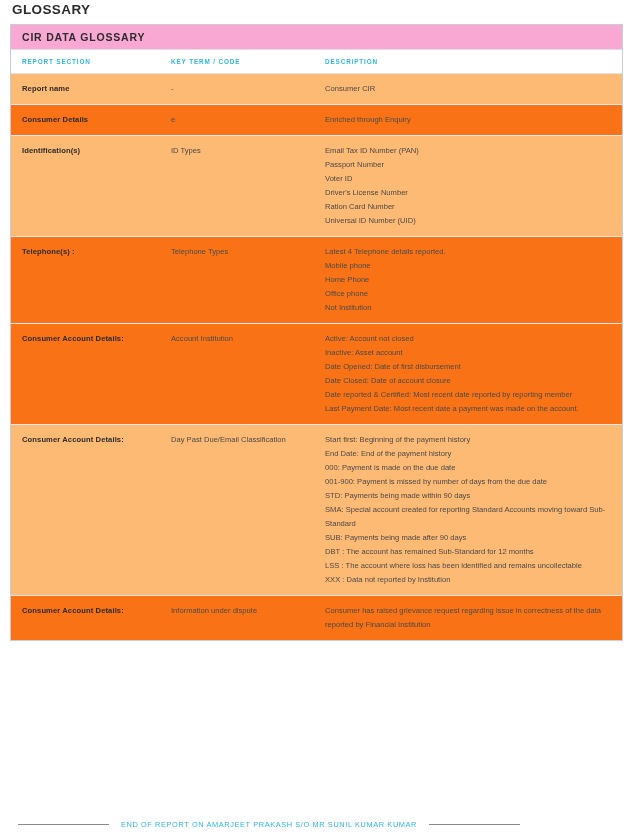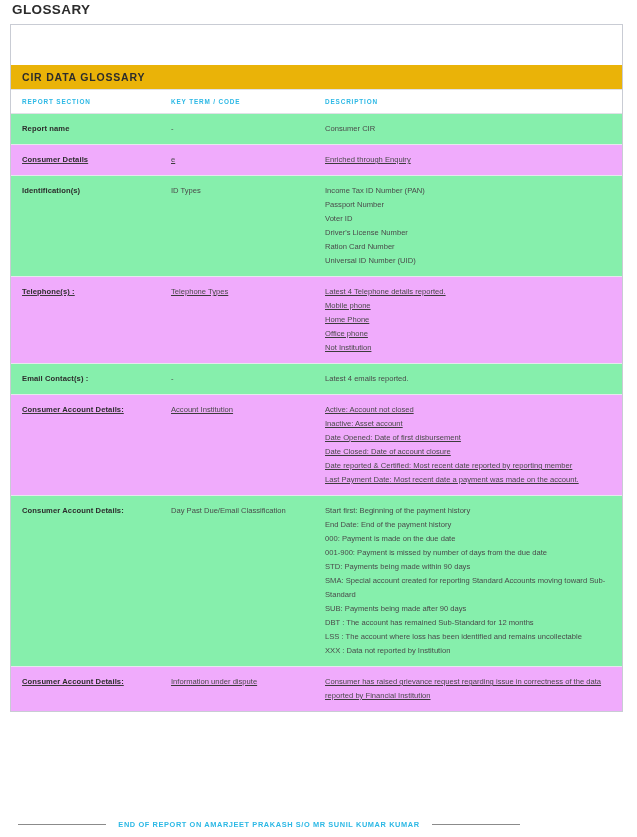--- a/index.html
+++ b/index.html
@@ -47,22 +47,21 @@
 
   .card-header {
     height: 24px;
     line-height: 24px;
     padding: 0 0 0 11px;
     font-size: 10.5px;
     font-weight: bold;
     letter-spacing: 0.8px;
     color: #2c2c2c;
     border-bottom: 1px solid #dfe1e6;
-    background: #eab308;
-    margin-top: 40px;
+    background: #f9a8d4;
   }
 
   
   table.glossary {
     width: 100%;
     border-collapse: collapse;
     table-layout: fixed;
   }
   table.glossary col.c1 { width: 160px; }
   table.glossary col.c2 { width: 154px; }
@@ -75,22 +74,22 @@
     letter-spacing: 0.85px;
     color: #2cb8e5;
     padding: 8px 6px 8px 0;
     border-bottom: 1px solid #dfe1e6;
     background: #ffffff;
     vertical-align: middle;
     text-transform: uppercase;
   }
   table.glossary thead th.h1 { padding-left: 11px; }
 
-  table.glossary tbody tr { background: #86efac; }
-  table.glossary tbody tr.alt { background: #f0abfc; text-decoration: underline; }
+  table.glossary tbody tr { background: #fdba74; }
+  table.glossary tbody tr.alt { background: #f97316; }
   table.glossary tbody tr + tr td { border-top: 1px solid #e6e8ed; }
 
   table.glossary tbody td {
     vertical-align: top;
     padding: 8px 6px 8px 0;
     font-size: 7.6px;
     line-height: 14px;
     color: #4a4a4a;
   }
   table.glossary tbody td.sec {
@@ -123,21 +122,21 @@
   }
   .footer .rule {
     flex: 1 1 auto;
     height: 1px;
     background: #8b8b8b;
   }
   .footer .footer-text {
     flex: 0 0 auto;
     padding: 0 12px;
     font-size: 7.4px;
-    font-weight: bold;
+    font-weight: normal;
     letter-spacing: 0.6px;
     color: #2cb8e5;
     white-space: nowrap;
     text-transform: uppercase;
   }
 </style>
 </head>
 <body>
 
 <div class="page">
@@ -173,44 +172,37 @@
             <td class="sec">Consumer Details</td>
             <td class="key">e</td>
             <td class="desc">
               <span class="line">Enriched through Enquiry</span>
             </td>
           </tr>
           <tr>
             <td class="sec">Identification(s)</td>
             <td class="key">ID Types</td>
             <td class="desc">
-              <span class="line">Income Tax ID Number (PAN)</span>
+              <span class="line">Email Tax ID Number (PAN)</span>
               <span class="line">Passport Number</span>
               <span class="line">Voter ID</span>
               <span class="line">Driver's License Number</span>
               <span class="line">Ration Card Number</span>
               <span class="line">Universal ID Number (UID)</span>
             </td>
           </tr>
           <tr class="alt">
             <td class="sec">Telephone(s) :</td>
             <td class="key">Telephone Types</td>
             <td class="desc">
               <span class="line">Latest 4 Telephone details reported.</span>
               <span class="line">Mobile phone</span>
               <span class="line">Home Phone</span>
               <span class="line">Office phone</span>
               <span class="line">Not Institution</span>
-            </td>
-          </tr>
-          <tr>
-            <td class="sec">Email Contact(s) :</td>
-            <td class="key">-</td>
-            <td class="desc">
-              <span class="line">Latest 4 emails reported.</span>
             </td>
           </tr>
           <tr class="alt">
             <td class="sec">Consumer Account Details:</td>
             <td class="key">Account Institution</td>
             <td class="desc">
               <span class="line">Active: Account not closed</span>
               <span class="line">Inactive: Asset account</span>
               <span class="line">Date Opened: Date of first disbursement</span>
               <span class="line">Date Closed: Date of account closure</span>

